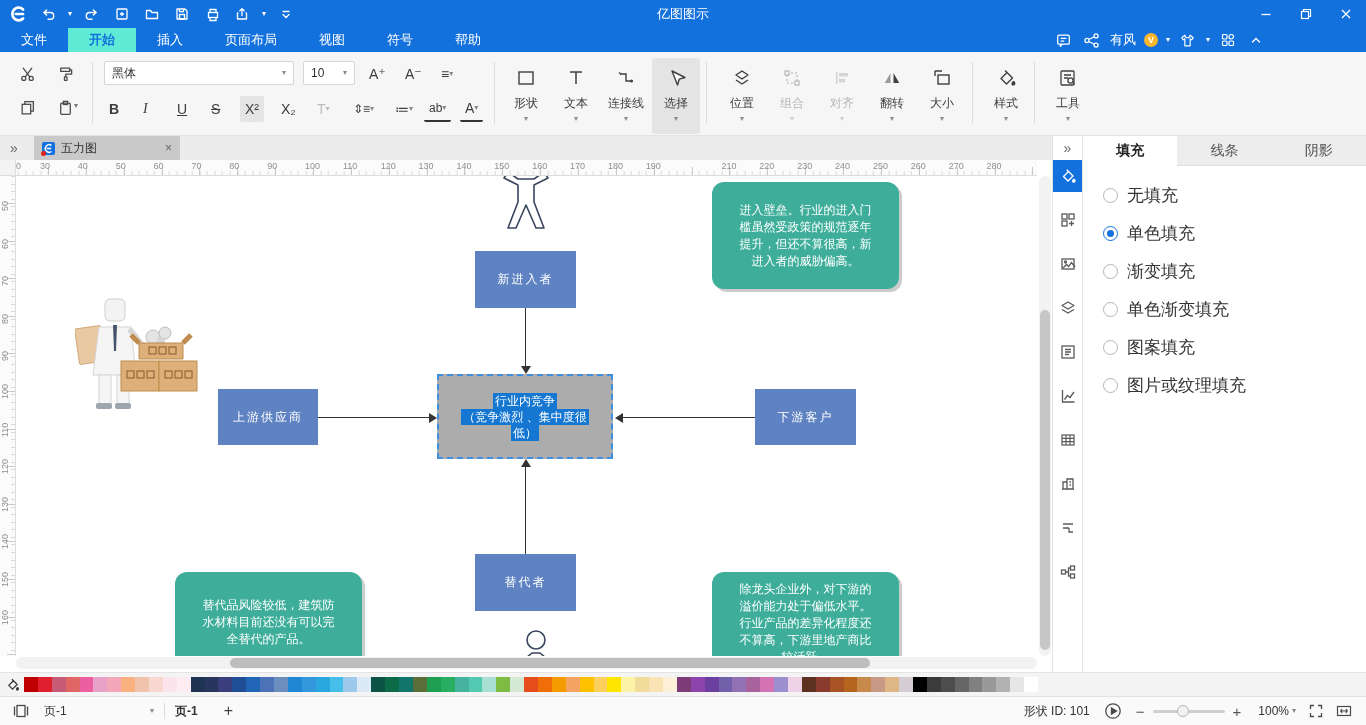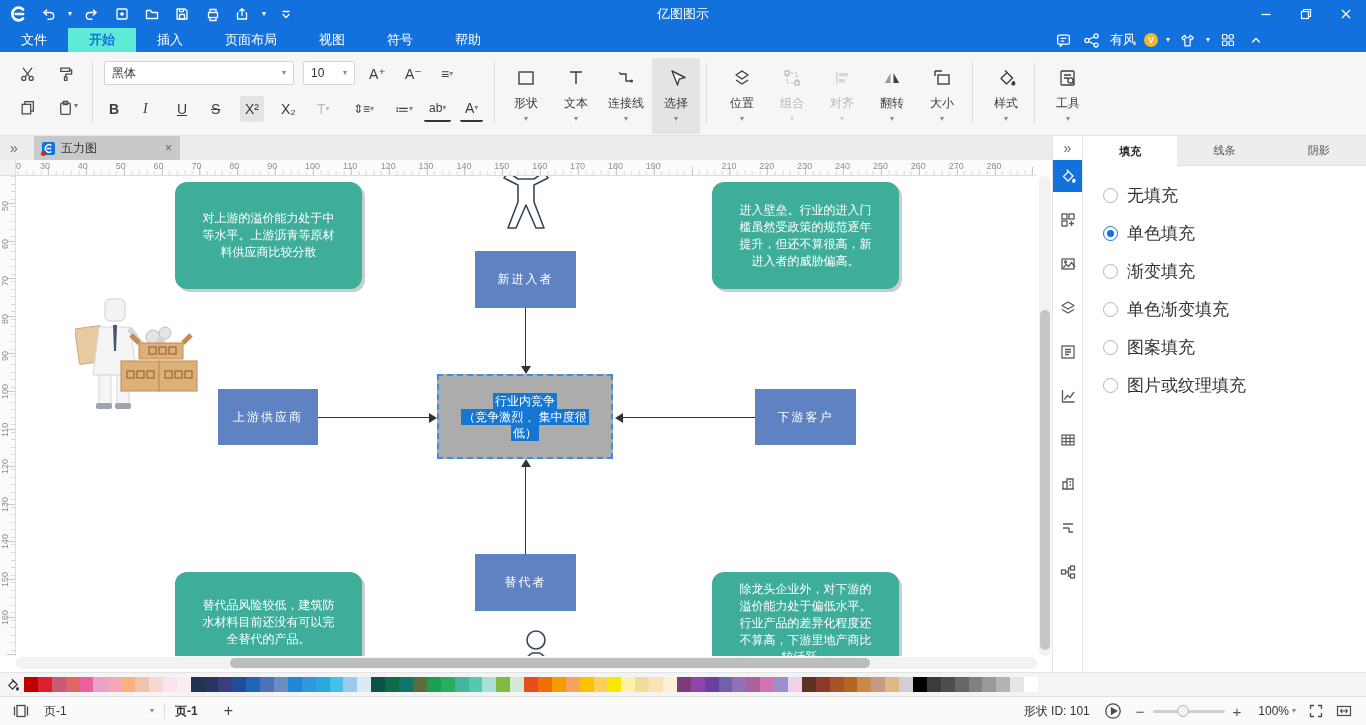--- a/index.html
+++ b/index.html
@@ -61,21 +61,21 @@
 .center-box span{background:#1577D2;color:#fff;font-size:12px;line-height:16px;padding:0 2px}
 .aline{position:absolute;background:#333}
 .ahead{position:absolute;width:0;height:0}
 
 .pstrip{left:1052px;top:136px;width:30px;height:536px;background:#fff;border-left:1px solid #E3E3E3;display:flex;
   flex-direction:column;align-items:center}
 .pico{width:30px;height:32px;display:flex;align-items:center;justify-content:center;margin-bottom:12px;cursor:pointer}
 .pico.on{background:#1371DD}
 .panel{left:1082px;top:136px;width:284px;height:536px;background:#fff;border-left:1px solid #E3E3E3}
 .ptabs{display:flex;height:30px}
-.ptab{flex:1;display:flex;align-items:center;justify-content:center;font-size:11px;background:#EDEDEE;
+.ptab{flex:1;display:flex;align-items:center;justify-content:center;font-size:14px;background:#EDEDEE;
   border-bottom:1px solid #DDD;color:#555;cursor:pointer}
 .ptab.active{background:#fff;border-bottom:none;color:#222;font-weight:bold}
 .fillopt{display:flex;align-items:center;gap:9px;margin:0 0 15px 20px;cursor:pointer}
 .radio{width:15px;height:15px;border-radius:50%;border:1px solid #B5B5B5;background:#fff;position:relative;flex:none}
 .radio.sel{border-color:#1371DD}
 .radio.sel:after{content:"";position:absolute;left:3px;top:3px;width:7px;height:7px;border-radius:50%;background:#1371DD}
 .plabel{font-size:17px;color:#333}
 
 .palette{left:0;top:672px;width:1366px;height:24px;background:#F4F4F4;border-top:1px solid #E4E4E4;display:flex;align-items:center}
 .pal-sw{width:13.9px;height:15px;flex:none;cursor:pointer}
@@ -483,23 +483,20 @@
         <rect x="84" y="64" width="38" height="30" fill="#DDAF79" stroke="#C08C4F"></rect>
         <rect x="52" y="74" width="7" height="7" fill="none" stroke="#8B5A2B"></rect>
           <rect x="62" y="74" width="7" height="7" fill="none" stroke="#8B5A2B"></rect>
           <rect x="72" y="74" width="7" height="7" fill="none" stroke="#8B5A2B"></rect>
         <rect x="90" y="74" width="7" height="7" fill="none" stroke="#8B5A2B"></rect>
           <rect x="100" y="74" width="7" height="7" fill="none" stroke="#8B5A2B"></rect>
           <rect x="110" y="74" width="7" height="7" fill="none" stroke="#8B5A2B"></rect>
       </svg>
     </div>
 
-    <div class="note" style="left:159px;top:6px;width:187px;height:107px">对上游的溢价能力处于中
-等水平。上游沥青等原材
-料供应商比较分散</div>
     <div class="note" style="left:696px;top:6px;width:187px;height:107px">进入壁垒。行业的进入门
 槛虽然受政策的规范逐年
 提升，但还不算很高，新
 进入者的威胁偏高。</div>
     <div class="note" style="left:159px;top:396px;width:187px;height:100px">替代品风险较低，建筑防
 水材料目前还没有可以完
 全替代的产品。</div>
     <div class="note" style="left:696px;top:396px;width:187px;height:103px">除龙头企业外，对下游的
 溢价能力处于偏低水平。
 行业产品的差异化程度还

